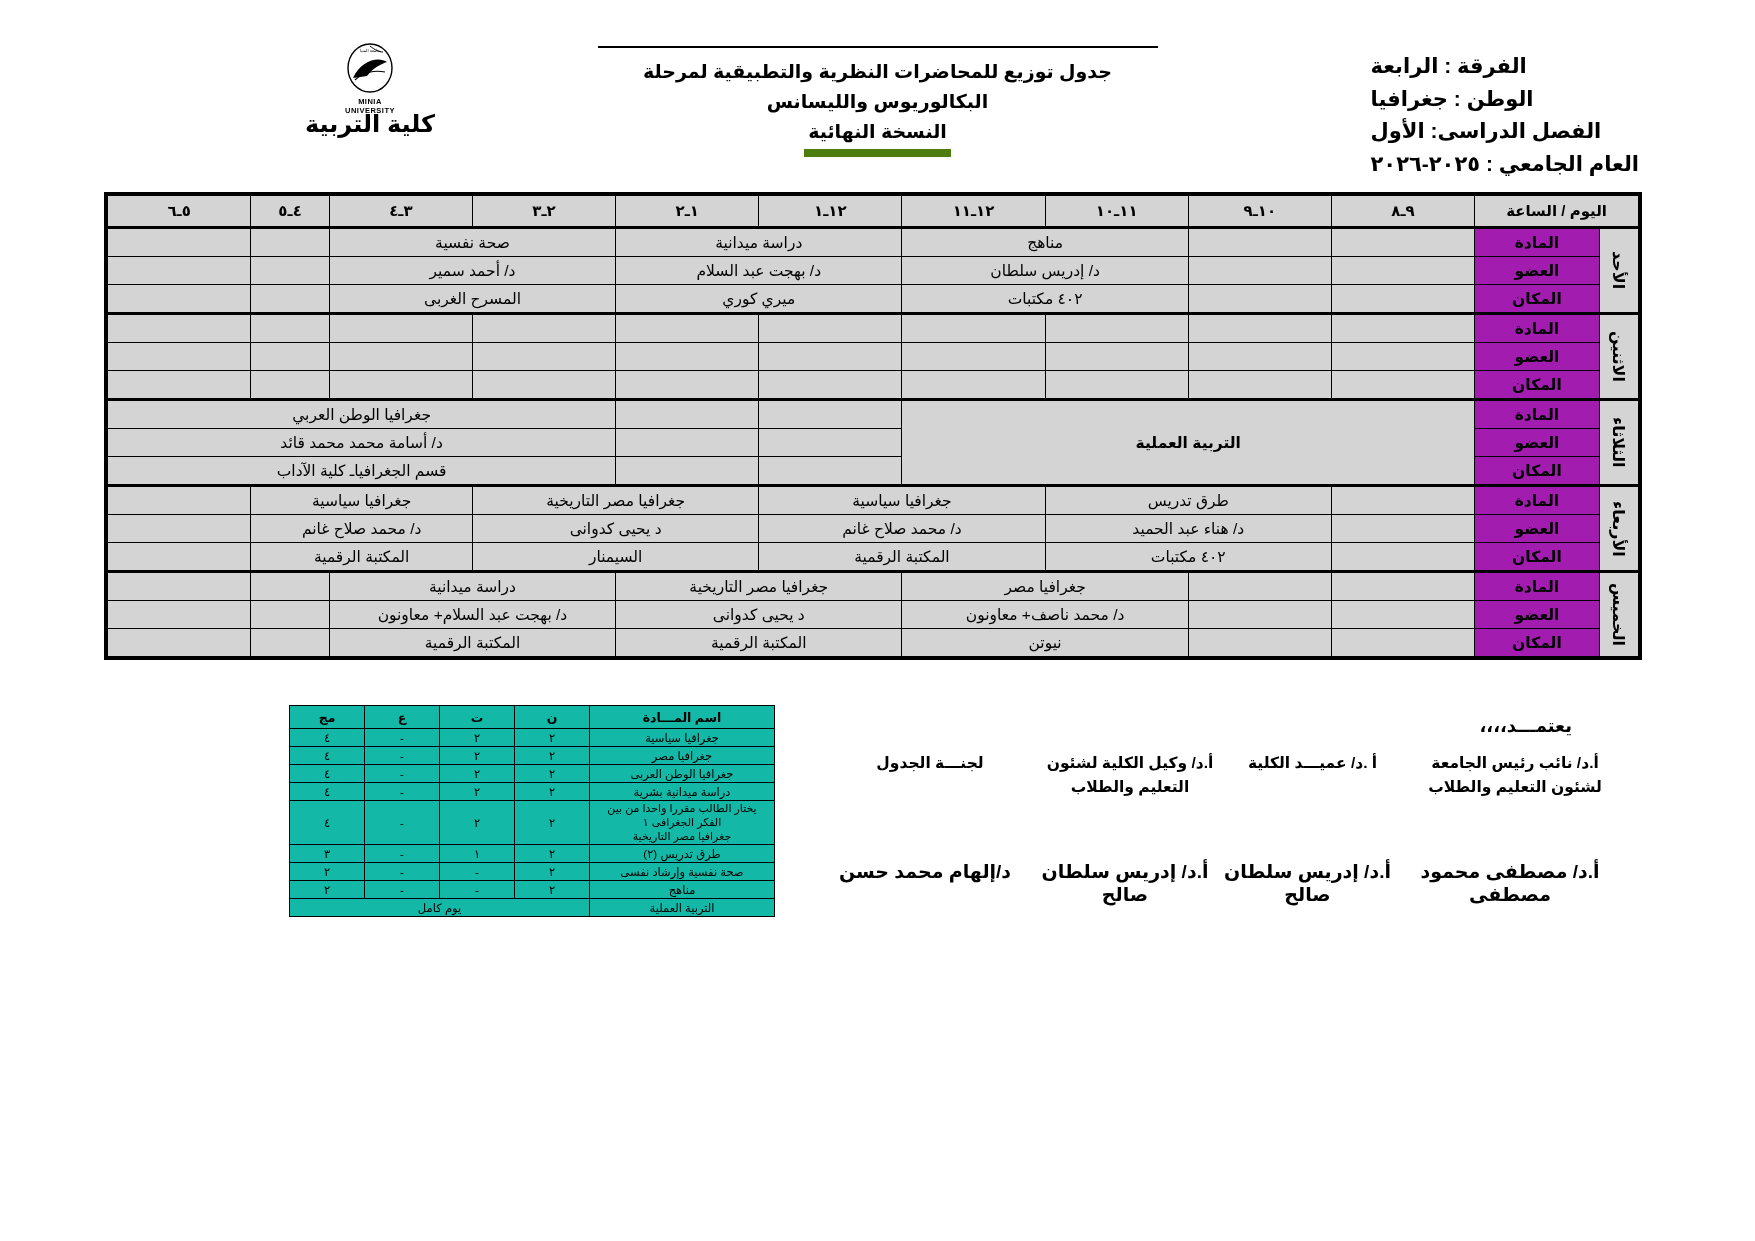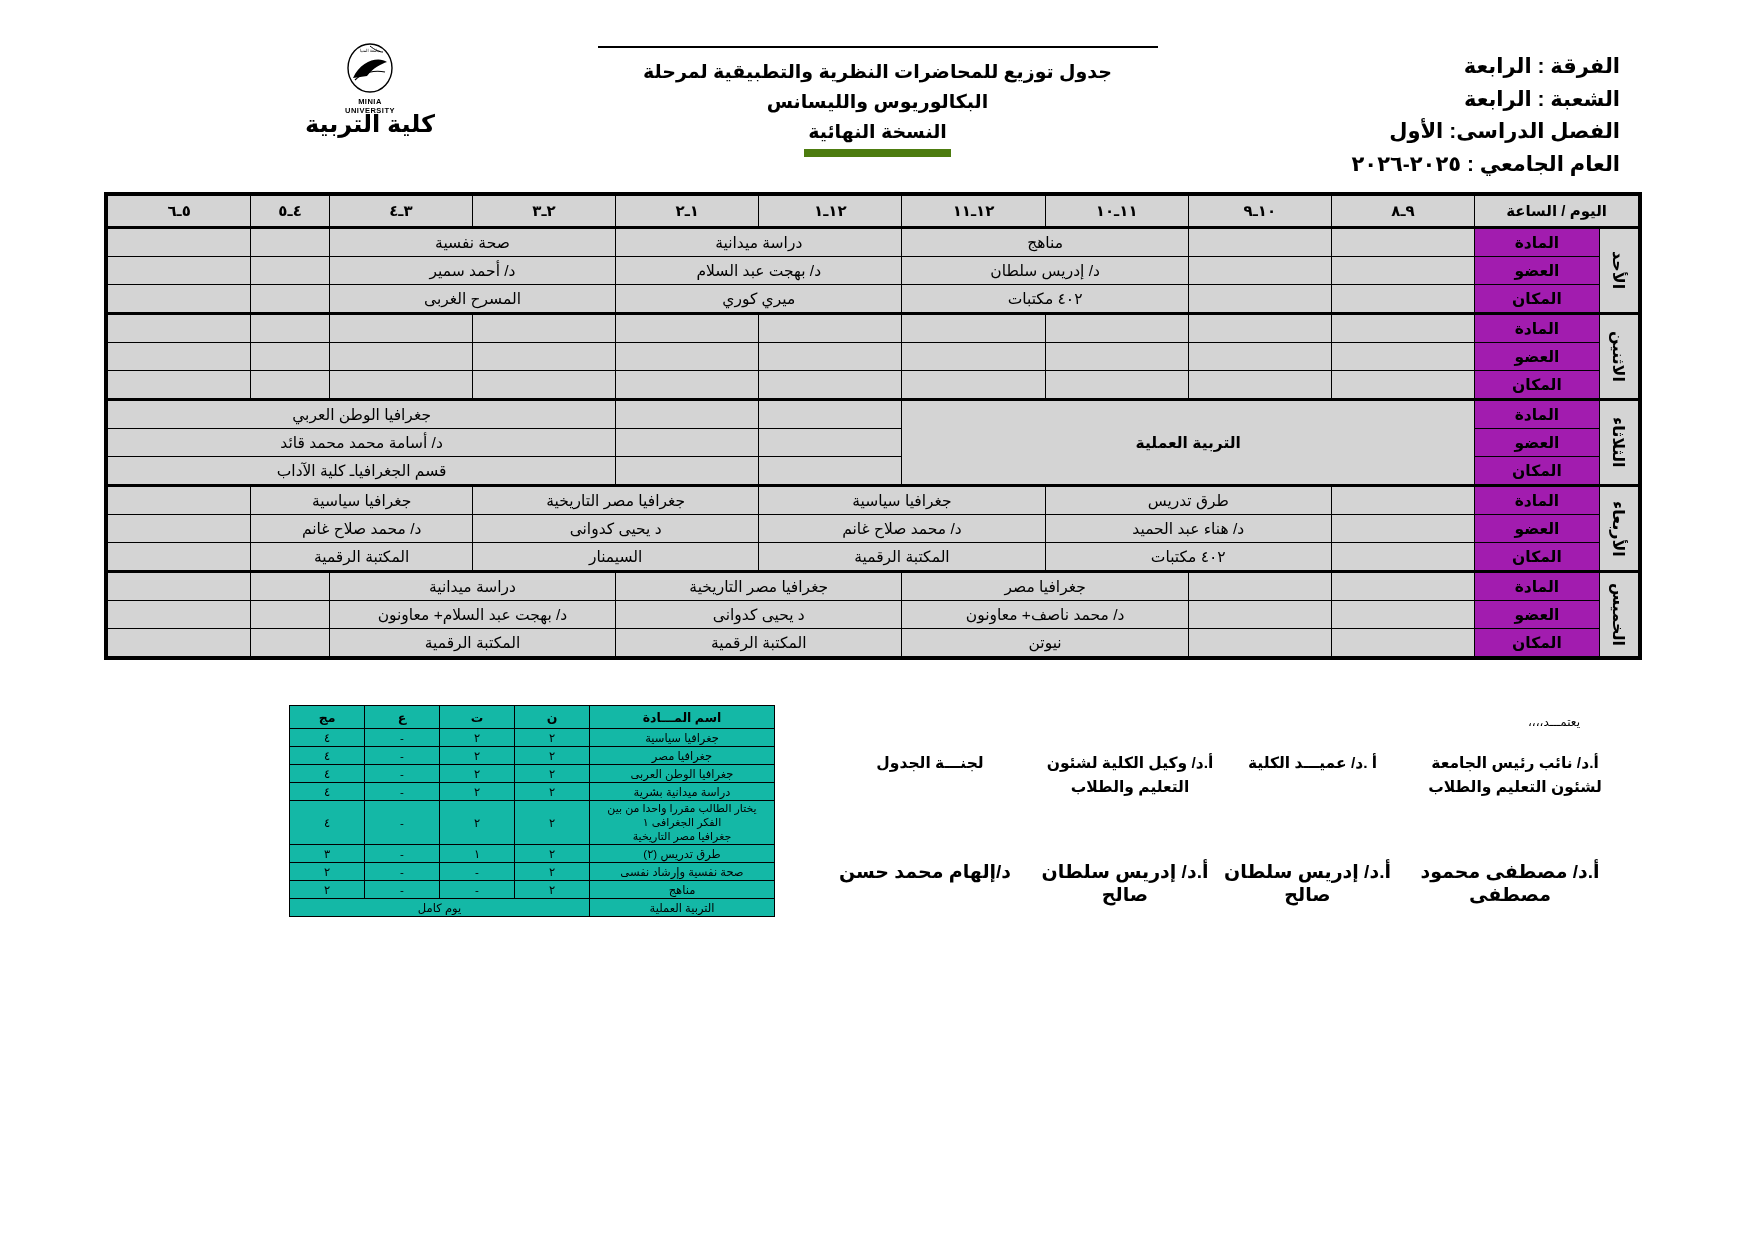--- a/index.html
+++ b/index.html
@@ -7,21 +7,21 @@
     width:1755px;height:1241px;
     font-family:"Liberation Sans","DejaVu Sans",sans-serif;
     color:#000;
     position:relative;
     overflow:hidden;
   }
   .page{position:relative;width:1755px;height:1241px;}
 
   
   .header{position:absolute;top:42px;left:0;width:1755px;height:140px;}
-  .hdr-right{position:absolute;right:135px;top:8px;text-align:right;}
+  .hdr-right{position:absolute;right:116px;top:8px;text-align:left;}
   .hdr-right div{font-size:21px;font-weight:bold;line-height:1.55;white-space:nowrap;}
   .hdr-center{position:absolute;left:0;right:0;margin:0 auto;width:560px;top:4px;text-align:center;}
   .hdr-center .t1{font-size:19px;font-weight:bold;border-top:2px solid #000;padding-top:10px;line-height:1.5;}
   .hdr-center .t2{font-size:19px;font-weight:bold;line-height:1.6;}
   .hdr-center .t3{font-size:19px;font-weight:bold;line-height:1.6;display:inline-block;border-bottom:8px solid #4d7c0f;padding:0 4px 2px;}
   .hdr-left{position:absolute;left:270px;top:0;width:200px;text-align:center;}
   .logo{width:62px;height:62px;margin:0 auto;position:relative;}
   .logo svg{display:block;}
   .logo .uni{font-size:7.5px;font-weight:bold;letter-spacing:.5px;margin-top:1px;}
   .hdr-left .fac{font-size:24px;font-weight:bold;margin-top:6px;}
@@ -46,21 +46,21 @@
     writing-mode:vertical-rl;
     text-orientation:mixed;
     width:34px;
     background:#d4d4d4;
   }
   tr.thick td{border-top:3px solid #000;}
   td.green{background:#33ee33;font-size:28px;font-weight:bold;}
 
   
   .sig{position:absolute;top:705px;right:120px;width:800px;height:200px;}
-  .sig .approve{position:absolute;right:55px;top:10px;font-size:12px;font-weight:normal;}
+  .sig .approve{position:absolute;right:63px;top:10px;font-size:18px;font-weight:bold;}
   .sig .col{position:absolute;text-align:center;font-size:15.5px;font-weight:bold;line-height:1.55;}
   .sig .c1{right:610px;top:46px;width:190px;}
   .sig .c2{right:420px;top:46px;width:170px;}
   .sig .c3{right:230px;top:46px;width:185px;}
   .sig .c4{right:20px;top:46px;width:200px;}
   .sig .nm{position:absolute;text-align:center;font-size:19px;font-weight:bold;top:155px;}
   .sig .n1{right:615px;width:190px;}
   .sig .n2{right:425px;width:170px;}
   .sig .n3{right:235px;width:185px;}
   .sig .n4{right:25px;width:200px;}
@@ -83,21 +83,21 @@
 </style>
 </head>
 <body>
 
 <div class="page">
 
   <div class="header">
 
     <div class="hdr-right">
       <div>الفرقة : الرابعة</div>
-      <div>الشعبة  :  الرابعة</div>
+      <div>الوطن  :  جغرافيا</div>
       <div>الفصل الدراسى: الأول</div>
       <div>العام الجامعي : ٢٠٢٥-٢٠٢٦</div>
     </div>
 
     <div class="hdr-center">
       <div class="t1">جدول توزيع للمحاضرات النظرية والتطبيقية لمرحلة</div>
       <div class="t2">البكالوريوس والليسانس</div>
       <div><span class="t3">النسخة النهائية</span></div>
     </div>
 

